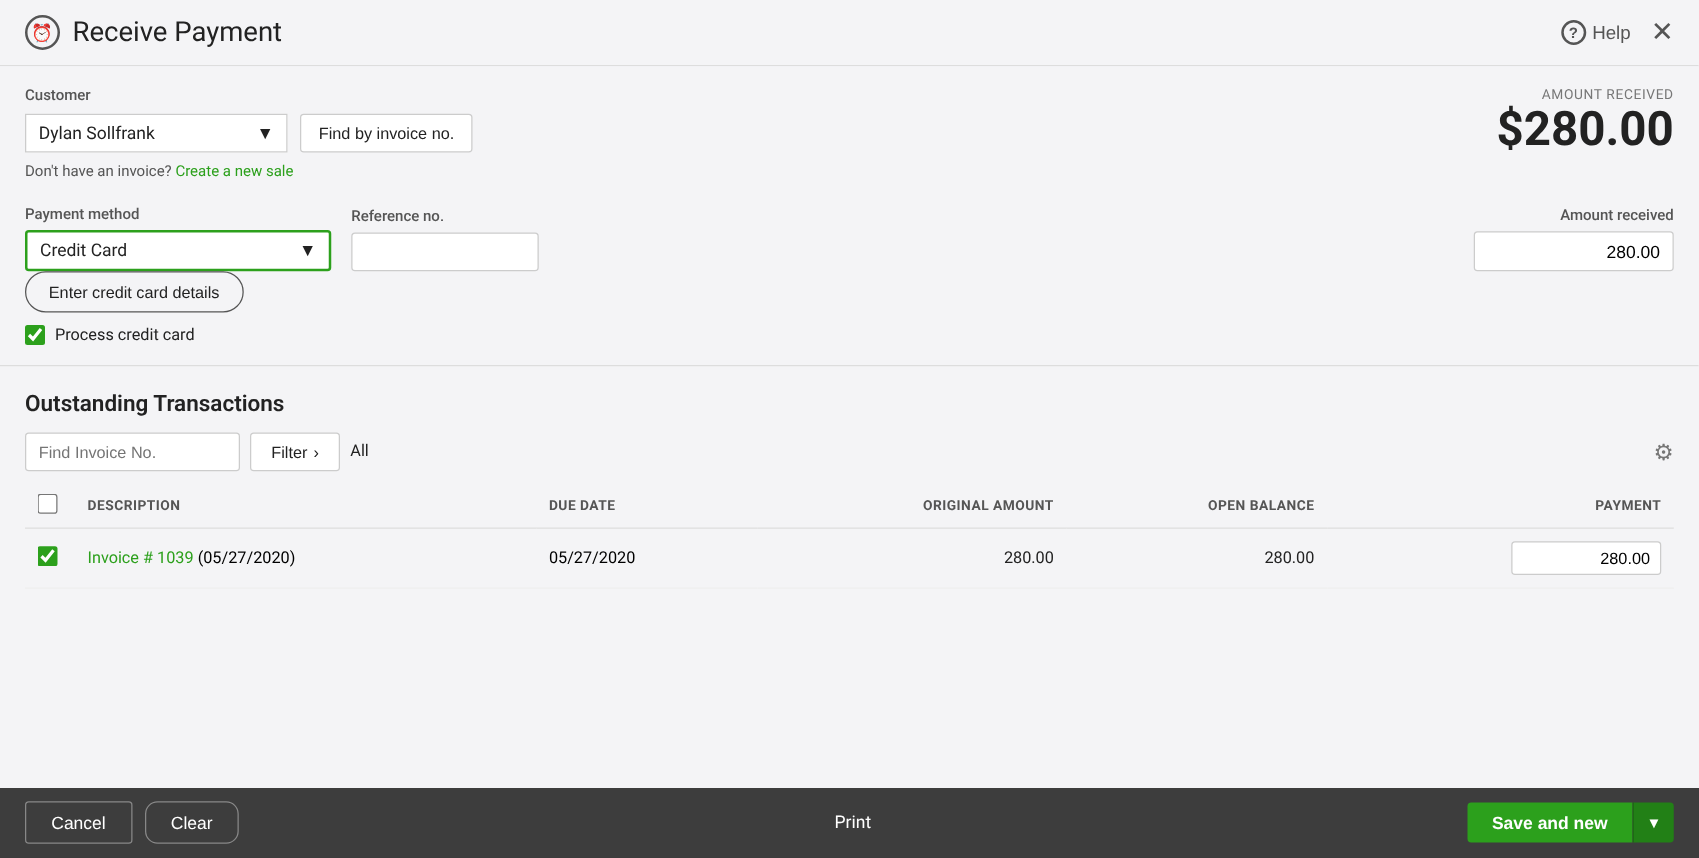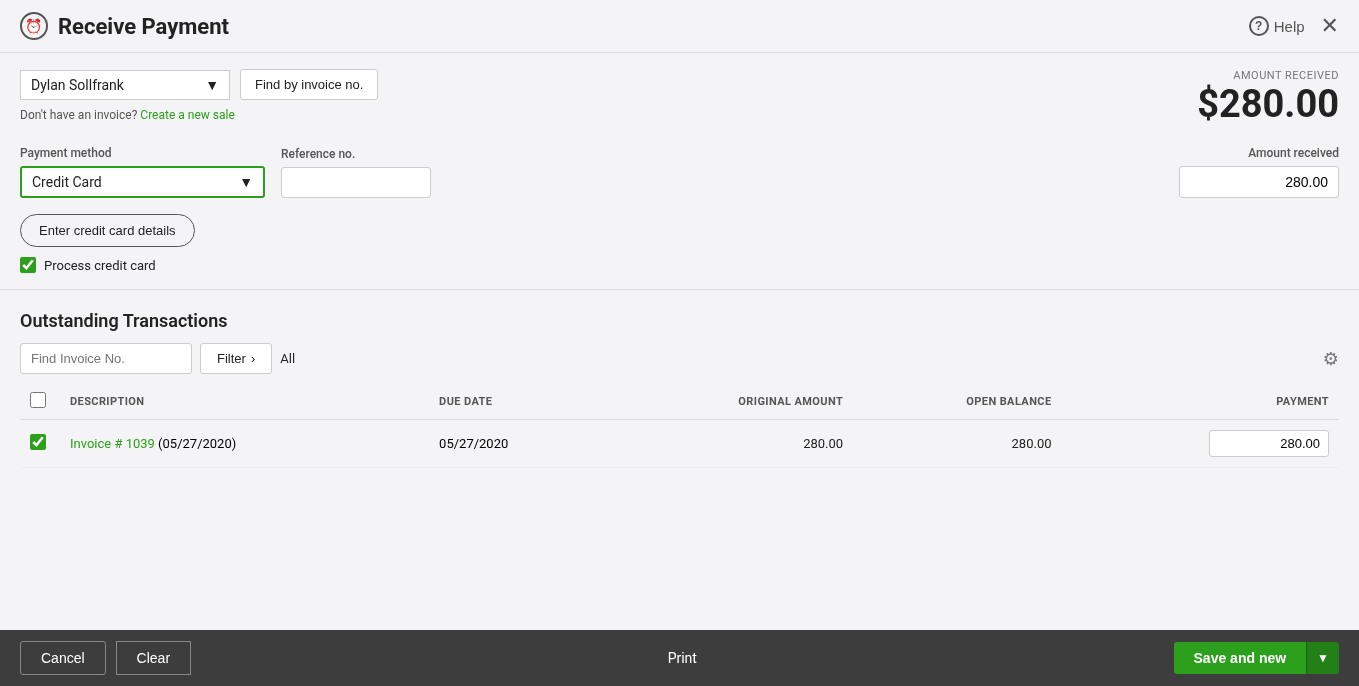--- a/index.html
+++ b/index.html
@@ -32,21 +32,21 @@
       border-radius: 50%;
       border: 2px solid #555;
       display: flex;
       align-items: center;
       justify-content: center;
       font-size: 14px;
       color: #555;
     }
     .header-title {
       font-size: 22px;
-      font-weight: 700;
+      font-weight: 400;
       color: #222;
     }
     .header-right {
       display: flex;
       align-items: center;
       gap: 16px;
     }
     .help-btn {
       display: flex;
       align-items: center;
@@ -146,21 +146,20 @@
       border-radius: 3px;
       padding: 7px 10px;
       font-size: 13px;
       width: 140px;
       background: #fff;
     }
     .payment-method-row {
       display: flex;
       align-items: flex-end;
       gap: 16px;
-      margin-bottom: 16px;
     }
     .method-group { display: flex; flex-direction: column; gap: 6px; }
     .method-select {
       display: flex;
       align-items: center;
       border: 2px solid #2ca01c;
       border-radius: 3px;
       background: #fff;
       padding: 6px 10px;
       width: 245px;
@@ -329,21 +328,21 @@
       border: 1px solid #888;
       border-radius: 3px;
       background: transparent;
       color: #fff;
       cursor: pointer;
       font-size: 14px;
     }
     .footer-clear-btn {
       padding: 8px 20px;
       border: 1px solid #888;
-      border-radius: 0;
+      border-radius: 10px;
       background: transparent;
       color: #fff;
       cursor: pointer;
       font-size: 14px;
     }
     .footer-print {
       flex: 1;
       text-align: center;
       color: #fff;
       font-size: 14px;
@@ -389,20 +388,21 @@
     </button>
     <button class="close-btn">✕</button>
   </div>
 </div>
 
 <div class="main-content">
 
   
   <div class="top-section">
     <div class="customer-section">
+      <span class="label">Customer</span>
       <div class="customer-row">
         <div class="customer-select">
           <span>Dylan Sollfrank</span>
           <span class="dropdown-arrow">▼</span>
         </div>
         <button class="find-invoice-btn">Find by invoice no.</button>
       </div>
       <div class="no-invoice-text">
         <span>Don't have an invoice?</span>
         <a href="#">Create a new sale</a>

